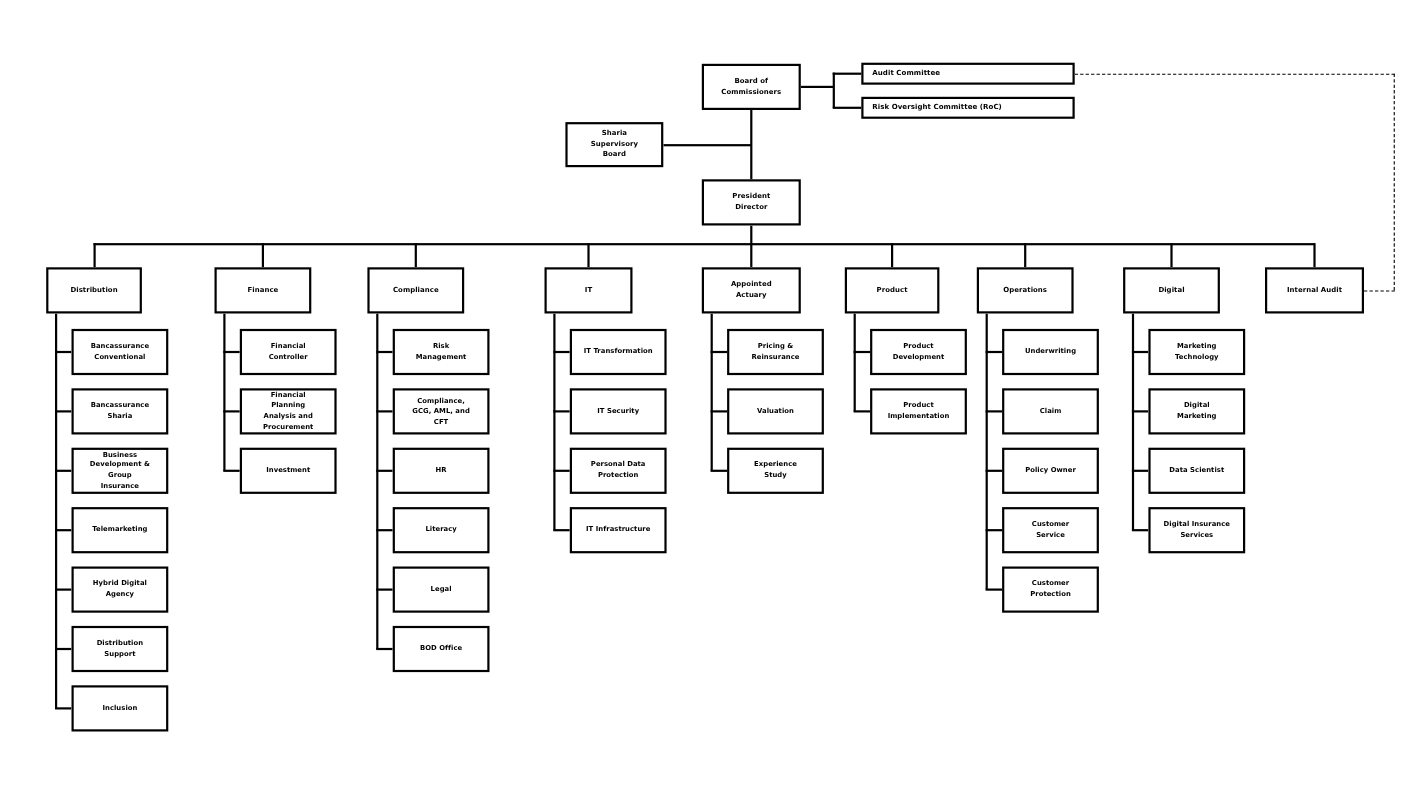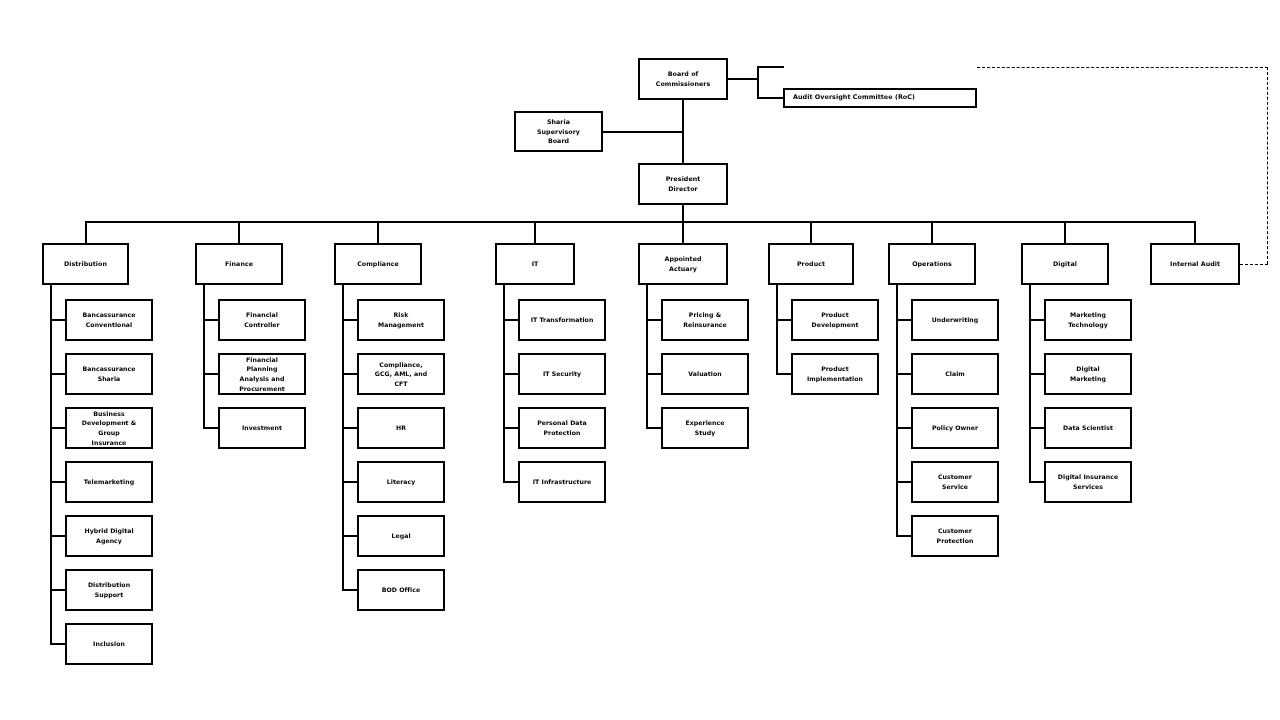--- a/index.html
+++ b/index.html
@@ -107,23 +107,26 @@
     <span>Sharia
 Supervisory
 Board</span>
   </div>
 
   <div class="node top" style="left:638px; top:163px; width:90px; height:42px;">
     <span>President
 Director</span>
   </div>
 
+  <div class="node committee" style="left:783px; top:57px; width:194px; height:20px;">
+    <span>Audit Committee</span>
+  </div>
 
   <div class="node committee" style="left:783px; top:88px; width:194px; height:20px;">
-    <span>Audit Oversight Committee (RoC)</span>
+    <span>Risk Oversight Committee (RoC)</span>
   </div>
 
   <div id="dept-layer">
       <div class="line thick v" style="left: 84.5px; top: 221px; height: 22px;"></div>
       <div class="node dept" style="left: 42px; top: 243px; width: 87px; height: 42px;">
         <span>Distribution</span>
       </div>
       <div class="line thick v" style="left: 50px; top: 285px; height: 359px;"></div>
       <div class="line h" style="left: 50px; top: 319px; width: 15px;"></div>
       <div class="node child" style="left: 65px; top: 299px; width: 88px; height: 42px;">

